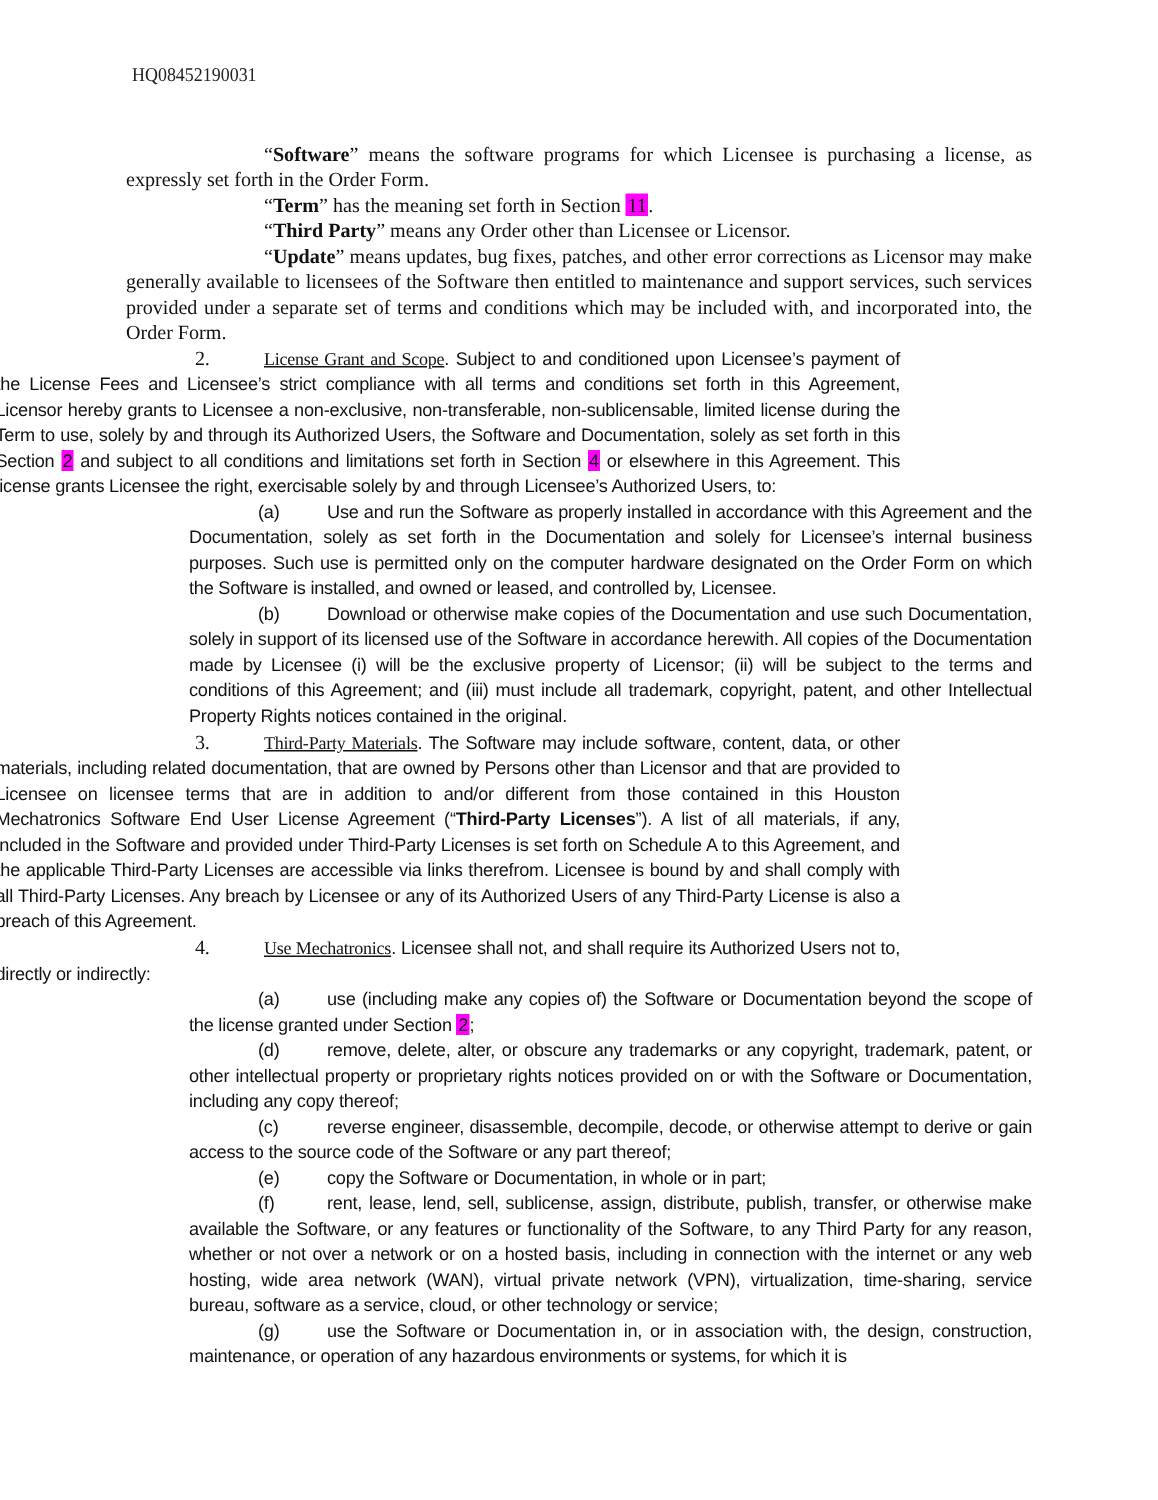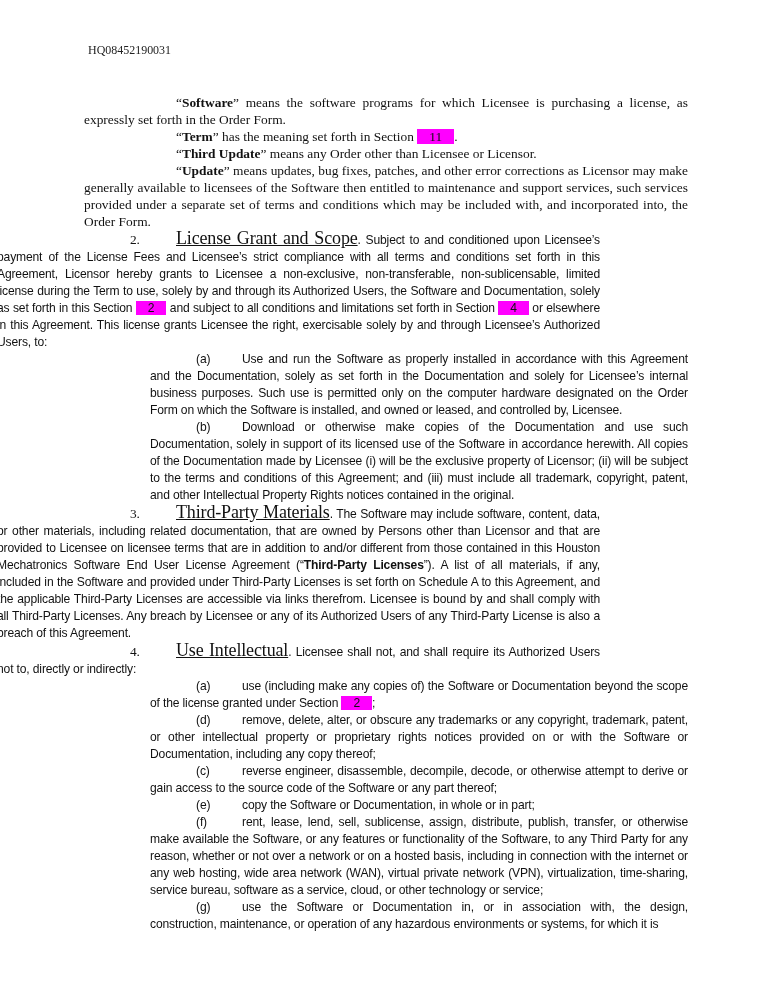--- a/index.html
+++ b/index.html
@@ -13,57 +13,57 @@
     transform: scaleX(0.92); transform-origin: left;
   }
   .page { position: absolute; left: 84px; top: 94px; width: 604px; }
   .serif { font-family: Liberation Serif, serif; font-size: 13.4px; }
   .sans { font-family: "Liberation Sans", sans-serif; font-size: 12.1px; letter-spacing: -0.15px; }
   p { margin: 0; line-height: 17px; text-align: justify; }
   .def-block { margin-left: 46px; }
   .def-block p { text-indent: 46px; }
   .sec p { text-indent: 46px; }
   .sec-num { display: inline-block; width: 46px; font-family: "Liberation Serif", serif; font-size: 13.4px; text-indent: 0; }
-  .sec-title { font-family: "Liberation Serif", serif; font-size: 18px; text-decoration: underline; }
-  .sub { margin-left: 66px; }
+  .sec-title { font-family: "Liberation Serif", serif; font-size: 12px; text-decoration: underline; }
+  .sub { margin-left: 42px; }
   .sub p { text-indent: 46px; }
   .sub-label { display: inline-block; width: 46px; text-indent: 0; }
-  .hl { background: #ff00ff; color: #111; padding: 0 12px; }
+  .hl { background: #ff00ff; color: #111; padding: 0 1px; }
   b { font-weight: bold; }
 </style>
 </head>
 <body>
 
 <div class="header-id">HQ08452190031</div>
 
 <div class="page">
 
   <div class="def-block serif">
     <p style="margin-left:-46px;text-indent:92px;">“<b>Software</b>”<span> means the software programs for which Licensee is purchasing a license, as expressly set forth in the Order Form.</span></p>
     <p style="margin-left:-46px;text-indent:92px;">“<b>Term</b>”<span> has the meaning set forth in Section </span><span class="hl" style="background: rgb(255, 0, 255);">11</span><span>.</span></p>
-    <p style="margin-left:-46px;text-indent:92px;">“<b>Third Update</b>”<span> means any Order other than Licensee or Licensor.</span></p>
+    <p style="margin-left:-46px;text-indent:92px;">“<b>Third Party</b>”<span> means any Order other than Licensee or Licensor.</span></p>
     <p style="margin-left:-46px;text-indent:92px;">“<b>Update</b>”<span> means updates, bug fixes, patches, and other error corrections as Licensor may make generally available to licensees of the Software then entitled to maintenance and support services, such services provided under a separate set of terms and conditions which may be included with, and incorporated into, the Order Form.</span></p>
   </div>
 
   <div class="sec" style="margin-left:-84px;width:772px;padding-left:84px;box-sizing:border-box;">
     <p class="sans" style="margin-left:-87px;width:603px;padding-left:0;text-indent:133px;">
       <span class="sec-num" style="margin-left:-0px;">2.</span><span class="sec-title">License Grant and Scope</span><span>.  Subject to and conditioned upon Licensee’s payment of the License Fees and Licensee’s strict compliance with all terms and conditions set forth in this Agreement, Licensor hereby grants to Licensee a non-exclusive, non-transferable, non-sublicensable, limited license during the Term to use, solely by and through its Authorized Users, the Software and Documentation, solely as set forth in this Section </span><span class="hl" style="background: rgb(255, 0, 255);">2</span><span> and subject to all conditions and limitations set forth in Section </span><span class="hl" style="background: rgb(255, 0, 255);">4</span><span> or elsewhere in this Agreement.  This license grants Licensee the right, exercisable solely by and through Licensee’s Authorized Users, to:</span>
     </p>
   </div>
   <div class="sub sans">
     <p><span class="sub-label">(a)</span><span>Use and run the Software as properly installed in accordance with this Agreement and the Documentation, solely as set forth in the Documentation and solely for Licensee’s internal business purposes.  Such use is permitted only on the computer hardware designated on the Order Form on which the Software is installed, and owned or leased, and controlled by, Licensee.</span></p>
     <p><span class="sub-label">(b)</span><span>Download or otherwise make copies of the Documentation and use such Documentation, solely in support of its licensed use of the Software in accordance herewith. All copies of the Documentation made by Licensee (i) will be the exclusive property of Licensor; (ii) will be subject to the terms and conditions of this Agreement; and (iii) must include all trademark, copyright, patent, and other Intellectual Property Rights notices contained in the original.</span></p>
   </div>
 
   <p class="sans" style="margin-left:-87px;width:603px;text-indent:133px;">
     <span class="sec-num">3.</span><span class="sec-title">Third-Party Materials</span><span>.  The Software may include software, content, data, or other materials, including related documentation, that are owned by Persons other than Licensor and that are provided to Licensee on licensee terms that are in addition to and/or different from those contained in this Houston Mechatronics Software End User License Agreement (“</span><b>Third-Party Licenses</b><span>”).  A list of all materials, if any, included in the Software and provided under Third-Party Licenses is set forth on Schedule A to this Agreement, and the applicable Third-Party Licenses are accessible via links therefrom.  Licensee is bound by and shall comply with all Third-Party Licenses. Any breach by Licensee or any of its Authorized Users of any Third-Party License is also a breach of this Agreement.</span>
   </p>
 
   <p class="sans" style="margin-left:-87px;width:603px;text-indent:133px;">
-    <span class="sec-num">4.</span><span class="sec-title">Use Intellectual</span><span>.  Licensee shall not, and shall require its Authorized Users not to, directly or indirectly:</span>
+    <span class="sec-num">4.</span><span class="sec-title">Use Mechatronics</span><span>.  Licensee shall not, and shall require its Authorized Users not to, directly or indirectly:</span>
   </p>
   <div class="sub sans">
     <p><span class="sub-label">(a)</span><span>use (including make any copies of) the Software or Documentation beyond the scope of the license granted under Section </span><span class="hl" style="background: rgb(255, 0, 255);">2</span><span>;</span></p>
     <p><span class="sub-label">(d)</span><span>remove, delete, alter, or obscure any trademarks or any copyright, trademark, patent, or other intellectual property or proprietary rights notices provided on or with the Software or Documentation, including any copy thereof;</span></p>
     <p><span class="sub-label">(c)</span><span>reverse engineer, disassemble, decompile, decode, or otherwise attempt to derive or gain access to the source code of the Software or any part thereof;</span></p>
     <p><span class="sub-label">(e)</span><span>copy the Software or Documentation, in whole or in part;</span></p>
     <p><span class="sub-label">(f)</span><span>rent, lease, lend, sell, sublicense, assign, distribute, publish, transfer, or otherwise make available the Software, or any features or functionality of the Software, to any Third Party for any reason, whether or not over a network or on a hosted basis, including in connection with the internet or any web hosting, wide area network (WAN), virtual private network (VPN), virtualization, time-sharing, service bureau, software as a service, cloud, or other technology or service;</span></p>
     <p><span class="sub-label">(g)</span><span>use the Software or Documentation in, or in association with, the design, construction, maintenance, or operation of any hazardous environments or systems, for which it is</span></p>
   </div>
 </div>

